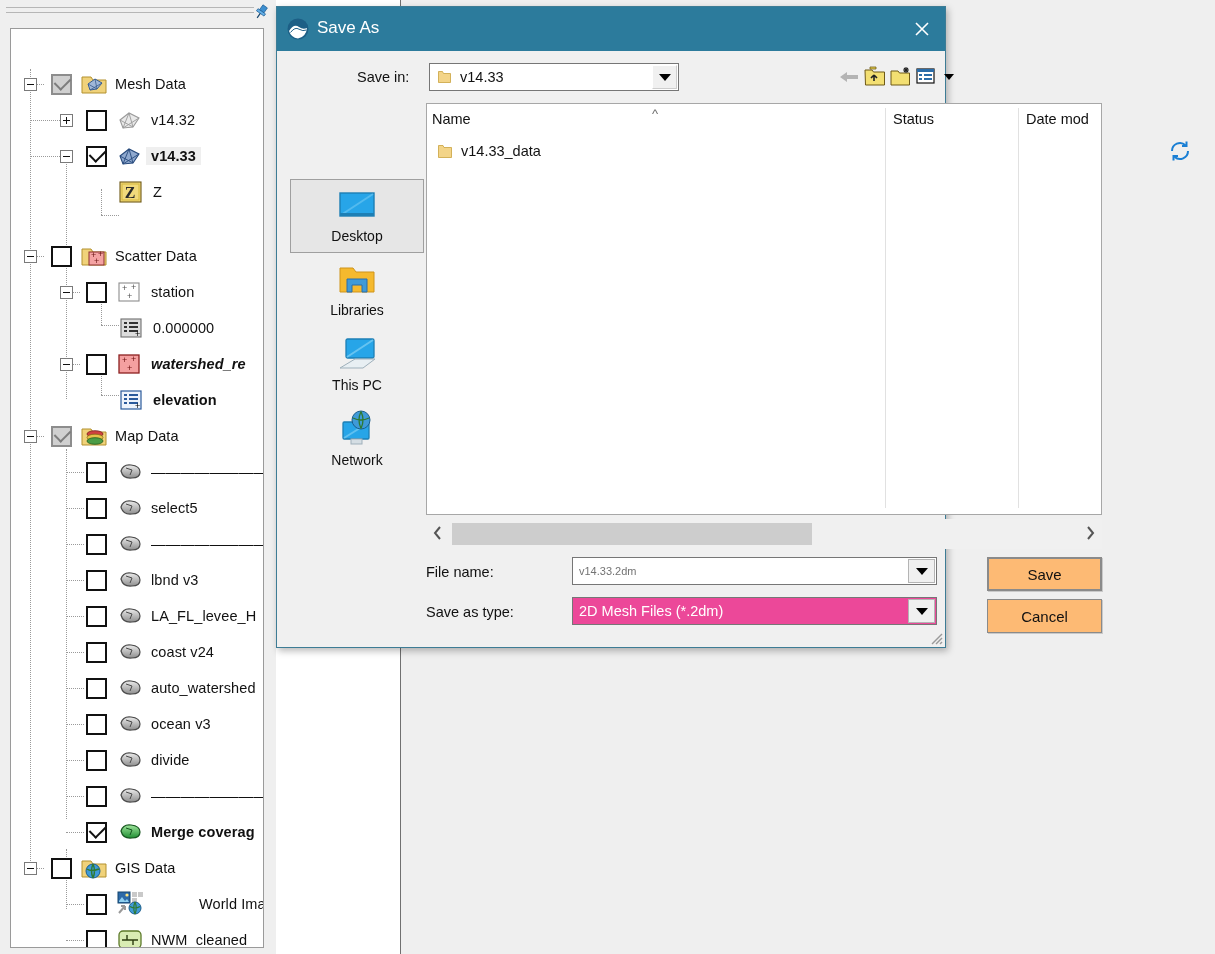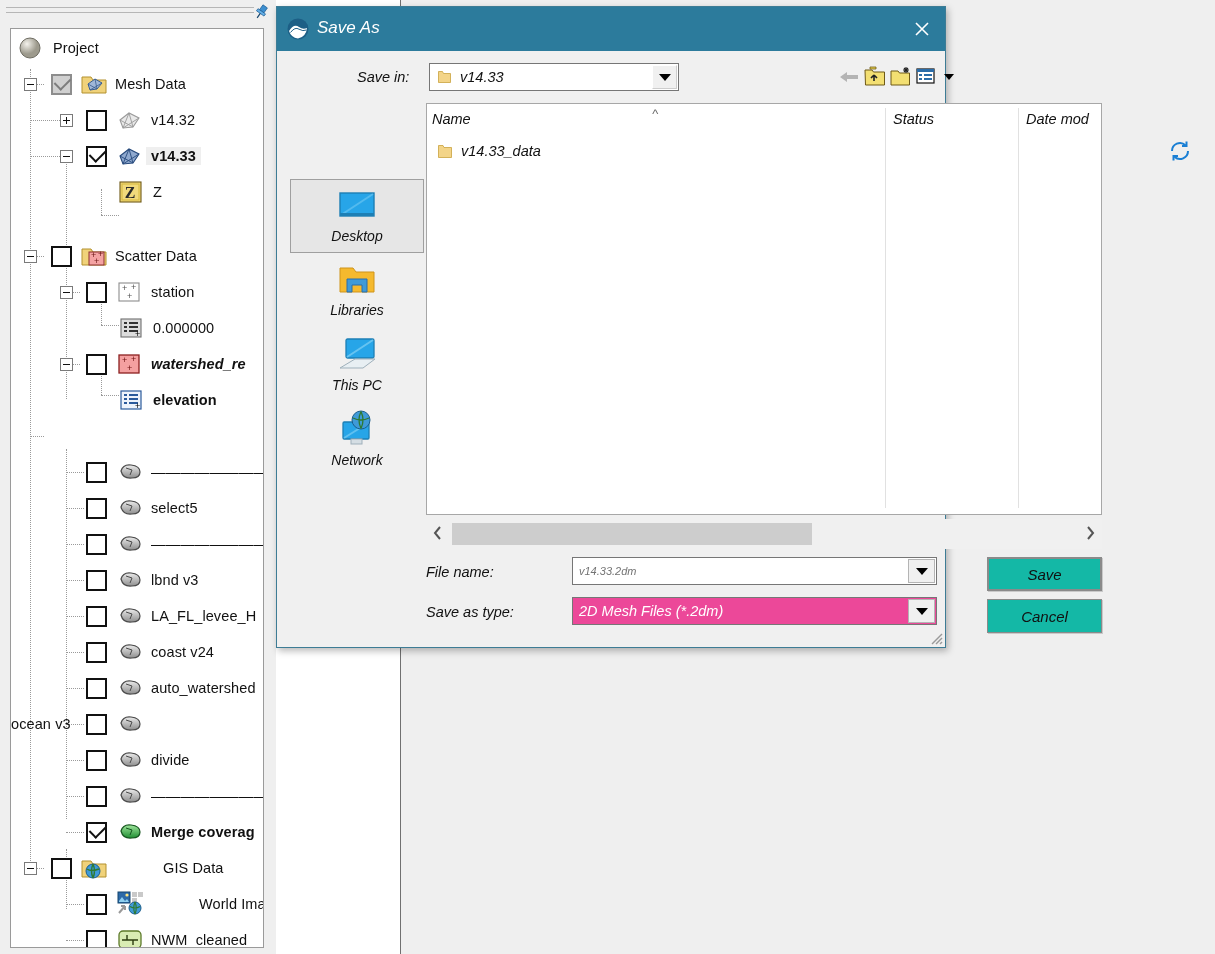--- a/index.html
+++ b/index.html
@@ -46,21 +46,20 @@
   .vdot{position:absolute;width:0;border-left:1px dotted #9a9a9a;}
   .hdot{position:absolute;height:0;border-top:1px dotted #9a9a9a;}
 
   .ico{position:absolute;width:26px;height:24px;}
 
   
   #dialog{
     position:absolute;left:276px;top:6px;width:670px;height:642px;
     background:#f0f0f0;border:1px solid #3d7c95;box-sizing:border-box;
     box-shadow:2px 3px 7px rgba(0,0,0,.28);
-    font-style:italic;
   }
   #titlebar{position:absolute;left:0;top:0;right:0;height:44px;background:#2c7b9c;}
   #title-icon{position:absolute;left:10px;top:11px;width:22px;height:22px;}
   #title-text{position:absolute;left:40px;top:11px;font-size:17px;color:#ffffff;}
   #close-btn{position:absolute;right:0;top:0;width:46px;height:44px;display:flex;align-items:center;justify-content:center;}
 
   .dlg-lbl{position:absolute;font-size:14.5px;color:#111;}
 
   
   #savein-combo{position:absolute;left:152px;top:56px;width:250px;height:28px;background:#fff;border:1px solid #767676;box-sizing:border-box;display:flex;align-items:center;}
@@ -97,21 +96,21 @@
 
   
   #fn-combo{position:absolute;left:295px;top:550px;width:365px;height:28px;background:#fff;border:1px solid #767676;box-sizing:border-box;display:flex;align-items:center;}
   #fn-text{margin-left:6px;font-size:11px;color:#737373;}
   #fn-arrow{position:absolute;right:1px;top:1px;width:27px;height:24px;background:#f0f0f0;border:1px solid #b4b4b4;box-sizing:border-box;display:flex;align-items:center;justify-content:center;}
 
   #ft-combo{position:absolute;left:295px;top:590px;width:365px;height:28px;background:#ec4899;border:1px solid #767676;box-sizing:border-box;display:flex;align-items:center;}
   #ft-text{margin-left:6px;font-size:14.5px;color:#fff;}
   #ft-arrow{position:absolute;right:1px;top:1px;width:27px;height:24px;background:#f0f0f0;border:1px solid #b4b4b4;box-sizing:border-box;display:flex;align-items:center;justify-content:center;}
 
-  .dlgbtn{position:absolute;left:710px;width:115px;height:34px;background:#14b8a6;border:1px solid #8a8a8a;box-sizing:border-box;display:flex;align-items:center;justify-content:center;font-size:15px;color:#111;box-shadow:1px 1px 0 #c9c9c9;}
+  .dlgbtn{position:absolute;left:710px;width:115px;height:34px;background:#fdba74;border:1px solid #8a8a8a;box-sizing:border-box;display:flex;align-items:center;justify-content:center;font-size:15px;color:#111;box-shadow:1px 1px 0 #c9c9c9;}
   #save-btn{top:550px;border:2px solid #8a8a8a;}
   #cancel-btn{top:592px;}
 
   #grip{position:absolute;right:2px;bottom:2px;width:16px;height:16px;}
 </style>
 </head>
 <body>
 
 <div id="app-bg">
   <div id="bg-white-panel"></div>
@@ -138,34 +137,20 @@
     <div id="tree-inner">
 
       <div class="vdot" style="left:19px;top:40px;height:800px;"></div>
       <div class="vdot" style="left:55px;top:130px;height:240px;"></div>
       <div class="vdot" style="left:55px;top:420px;height:370px;"></div>
       <div class="vdot" style="left:55px;top:820px;height:60px;"></div>
       <div class="vdot" style="left:90px;top:160px;height:26px;"></div>
       <div class="vdot" style="left:90px;top:270px;height:26px;"></div>
       <div class="vdot" style="left:90px;top:340px;height:26px;"></div>
 
-      <div class="row" style="top:4px;">
-        <div class="ico" style="left:8px;top:3px;">
-          <svg width="26" height="24" viewBox="0 0 26 24">
-            <defs>
-                <radialGradient id="g_sph" cx="35%" cy="30%">
-                  <stop offset="0" stop-color="#f4f2ec"></stop>
-                  <stop offset="1" stop-color="#9d9a8d"></stop>
-                </radialGradient>
-              </defs>
-            <circle cx="11" cy="12" r="10" fill="url(#g_sph)" stroke="#6e6c62" stroke-width="1"></circle>
-          </svg>
-        </div>
-        <span class="lbl" style="margin-left:42px;">Project</span>
-      </div>
 
       <div class="hdot" style="left:19px;top:55px;width:14px;"></div>
       <div class="row" style="top:40px;">
         <div class="exp" style="left:13px;top:9px;"></div>
         <div class="cb gray" style="left:40px;top:5px;">
             <span class="tick"></span>
           </div>
         <div class="ico" style="left:70px;top:3px;">
           <svg width="28" height="24" viewBox="0 0 28 24">
             <path d="M1 5h9l2 3h13v13H1z" fill="#f0d27a" stroke="#b3912f" stroke-width="1"></path>
@@ -302,20 +287,35 @@
               <rect x="5" y="14" width="3" height="2"></rect>
                 <rect x="10" y="14" width="9" height="2"></rect>
             </g>
             <text x="16" y="21" font-size="9" fill="#000" font-family="Liberation Sans, sans-serif">+</text>
           </svg>
         </div>
         <span class="lbl bold" style="margin-left:142px;">elevation</span>
       </div>
 
       <div class="hdot" style="left:19px;top:407px;width:14px;"></div>
+      <div class="row" style="top:392px;">
+        <div class="exp" style="left:13px;top:9px;"></div>
+        <div class="cb gray" style="left:40px;top:5px;">
+            <span class="tick"></span>
+          </div>
+        <div class="ico" style="left:70px;top:3px;">
+          <svg width="28" height="24" viewBox="0 0 28 24">
+            <path d="M1 5h9l2 3h13v13H1z" fill="#f0d27a" stroke="#b3912f" stroke-width="1"></path>
+            <ellipse cx="14" cy="10" rx="8" ry="3.3" fill="#cf4040" stroke="#7a1d1d" stroke-width=".8"></ellipse>
+            <ellipse cx="14" cy="13.5" rx="8" ry="3.3" fill="#e6c24a" stroke="#8a6c14" stroke-width=".8"></ellipse>
+            <ellipse cx="14" cy="17" rx="8" ry="3.3" fill="#4b9c45" stroke="#1f5c1c" stroke-width=".8"></ellipse>
+          </svg>
+        </div>
+        <span class="lbl" style="margin-left:104px;">Map Data</span>
+      </div>
 
       <div class="hdot" style="left:55px;top:443px;width:18px;"></div>
       <div class="row" style="top:428px;">
         <div class="cb" style="left:75px;top:5px;"></div>
         <div class="ico" style="left:106px;top:4px;">
           <svg width="28" height="22" viewBox="0 0 28 22">
             <defs>
                 <linearGradient id="gcov" x1="0" y1="0" x2="0" y2="1">
                   <stop offset="0" stop-color="#ebebeb"></stop>
                   <stop offset="1" stop-color="#8e8e8e"></stop>
@@ -402,21 +402,21 @@
 
       <div class="hdot" style="left:55px;top:695px;width:18px;"></div>
       <div class="row" style="top:680px;">
         <div class="cb" style="left:75px;top:5px;"></div>
         <div class="ico" style="left:106px;top:4px;">
           <svg width="28" height="22" viewBox="0 0 28 22">
               <path d="M4 10 Q6 3 14 4 Q23 5 23 11 Q23 17 15 17 Q6 18 4 10Z" fill="url(#gcov)" stroke="#4a4a4a" stroke-width="1.2"></path>
               <path d="M9 7 L15 9 L13 14" fill="none" stroke="#4a4a4a" stroke-width="1"></path>
             </svg>
         </div>
-        <span class="lbl" style="">ocean v3</span>
+        <span class="lbl" style="margin-left:140px;">ocean v3</span>
       </div>
 
       <div class="hdot" style="left:55px;top:731px;width:18px;"></div>
       <div class="row" style="top:716px;">
         <div class="cb" style="left:75px;top:5px;"></div>
         <div class="ico" style="left:106px;top:4px;">
           <svg width="28" height="22" viewBox="0 0 28 22">
               <path d="M4 10 Q6 3 14 4 Q23 5 23 11 Q23 17 15 17 Q6 18 4 10Z" fill="url(#gcov)" stroke="#4a4a4a" stroke-width="1.2"></path>
               <path d="M9 7 L15 9 L13 14" fill="none" stroke="#4a4a4a" stroke-width="1"></path>
             </svg>
@@ -450,21 +450,21 @@
                 </linearGradient>
               </defs>
             <path d="M4 10 Q6 3 14 4 Q23 5 23 11 Q23 17 15 17 Q6 18 4 10Z" fill="url(#gcovg)" stroke="#16561f" stroke-width="1.2"></path>
             <path d="M9 7 L15 9 L13 14" fill="none" stroke="#16561f" stroke-width="1"></path>
           </svg>
         </div>
         <span class="lbl bold" style="margin-left:140px;">Merge coverag</span>
       </div>
 
       <div class="hdot" style="left:19px;top:839px;width:14px;"></div>
-      <div class="row" style="top:824px;padding-left:48px;">
+      <div class="row" style="top:824px;">
         <div class="exp" style="left:13px;top:9px;"></div>
         <div class="cb" style="left:40px;top:5px;"></div>
         <div class="ico" style="left:70px;top:3px;">
           <svg width="28" height="24" viewBox="0 0 28 24">
             <path d="M1 5h9l2 3h13v13H1z" fill="#f0d27a" stroke="#b3912f" stroke-width="1"></path>
             <circle cx="12" cy="15" r="7" fill="#3f9ad8" stroke="#1b5e8c" stroke-width="1"></circle>
             <path d="M6 13 q4 3 12 0 M12 8 q-3 7 0 14 M12 8 q3 7 0 14" fill="none" stroke="#2e7a31" stroke-width="1.4"></path>
           </svg>
         </div>
         <span class="lbl" style="margin-left:104px;">GIS Data</span>

